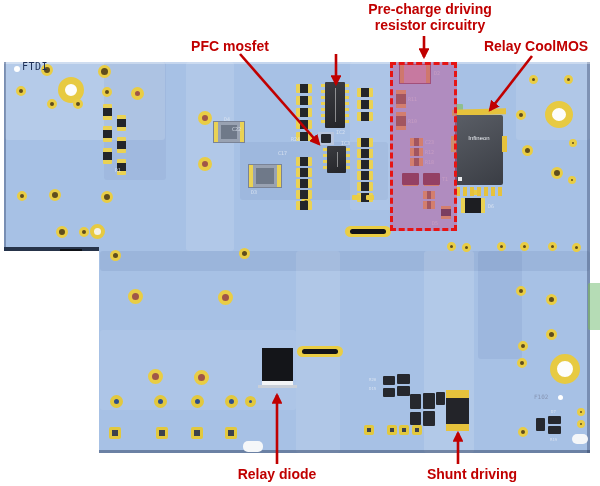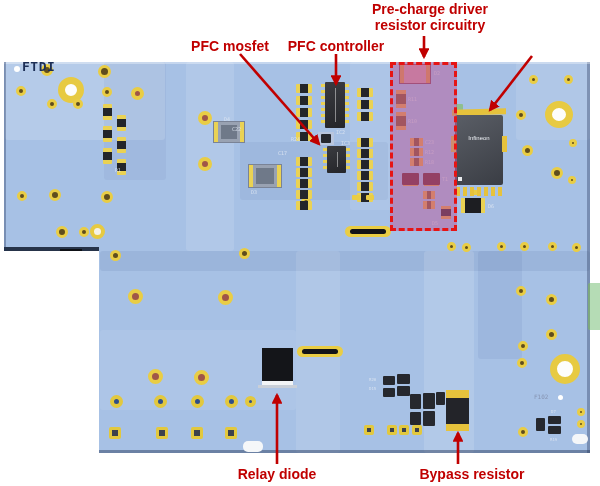--- a/index.html
+++ b/index.html
@@ -170,21 +170,21 @@
         <div class="pad chip" style="left: 536px; top: 418px; width: 9px; height: 13px;"></div>
         <div class="pad chip" style="left: 548px; top: 416px; width: 13px; height: 8px;"></div>
         <div class="pad chip" style="left: 548px; top: 426px; width: 13px; height: 8px;"></div>
         <div class="pad dot" style="left: 352px; top: 195px; width: 8px; height: 5px;"></div>
         <div class="pad dot" style="left: 366px; top: 195px; width: 8px; height: 5px;"></div>
         <div class="pad dot" style="left: 470px; top: 190px; width: 8px; height: 5px;"></div>
         <div class="pad greentab" style="left: 456px; top: 104px; width: 7px; height: 9px;"></div>
       </div>
 
     <div class="pad" style="left:14px;top:66px;width:6px;height:6px;background:#fff;border-radius:50%"></div>
-    <span class="des" style="left:22px;top:64px;font-size:13px;font-weight:bold;color:#1c2e55;opacity:1;letter-spacing:.5px">FTDI</span>
+    <span class="des" style="left:22px;top:64px;font-size:10px;font-weight:normal;color:#1c2e55;opacity:1;letter-spacing:.5px">FTDI</span>
 
     <span class="des" style="left:115px;top:167px">R1</span>
 
     <div class="pad dio" style="left:213px;top:121px;width:32px;height:22px"></div>
     <div class="pad dio" style="left:248px;top:164px;width:34px;height:24px"></div>
     <span class="des" style="left:224px;top:116px">D4</span>
     <span class="des" style="left:251px;top:189px">D3</span>
     <span class="des" style="left:232px;top:126px">C22</span>
     <span class="des" style="left:278px;top:150px">C17</span>
 
@@ -271,20 +271,20 @@
     </defs>
     <line x1="424" y1="36" x2="424" y2="57" stroke="#c00000" stroke-width="2.6" marker-end="url(#ah)"></line>
     <line x1="336" y1="54" x2="336" y2="84" stroke="#c00000" stroke-width="2.6" marker-end="url(#ah)"></line>
     <line x1="240" y1="54" x2="319" y2="144" stroke="#c00000" stroke-width="2.6" marker-end="url(#ah)"></line>
     <line x1="532" y1="56" x2="490" y2="110" stroke="#c00000" stroke-width="2.6" marker-end="url(#ah)"></line>
     <line x1="277" y1="464" x2="277" y2="395" stroke="#c00000" stroke-width="2.6" marker-end="url(#ah)"></line>
     <line x1="458" y1="464" x2="458" y2="433" stroke="#c00000" stroke-width="2.6" marker-end="url(#ah)"></line>
   </svg>
 
   <div class="anno" style="left:355px;top:1px;width:150px">
-    <span>Pre-charge driver</span><br>
+    <span>Pre-charge driving</span><br>
     <span>resistor circuitry</span>
   </div>
   <div class="anno" style="left:175px;top:38px;width:110px">PFC mosfet</div>
-  <div class="anno" style="left:281px;top:38px;width:110px">PFC controller</div>
+  <div class="anno" style="left:481px;top:38px;width:110px">Relay CoolMOS</div>
   <div class="anno" style="left:222px;top:466px;width:110px">Relay diode</div>
-  <div class="anno" style="left:417px;top:466px;width:110px">Bypass resistor</div>
+  <div class="anno" style="left:417px;top:466px;width:110px">Shunt driving</div>
 </div>
 
 </body></html>

